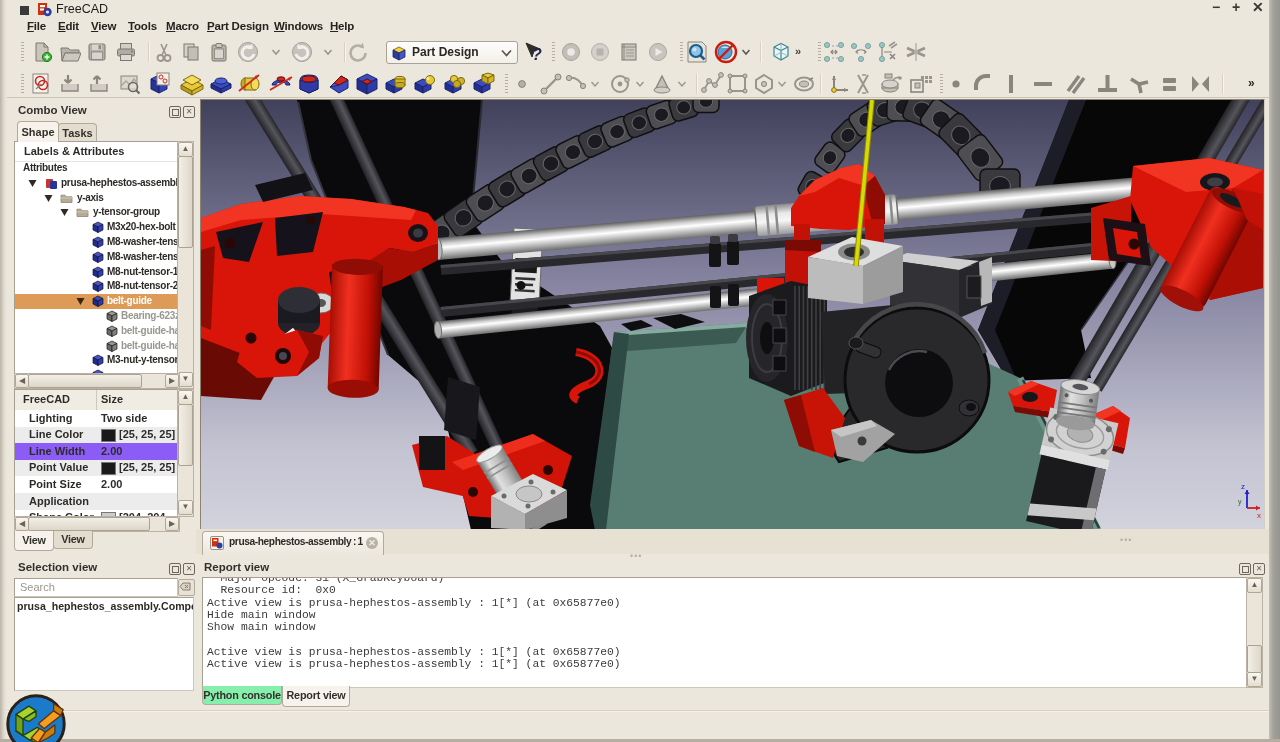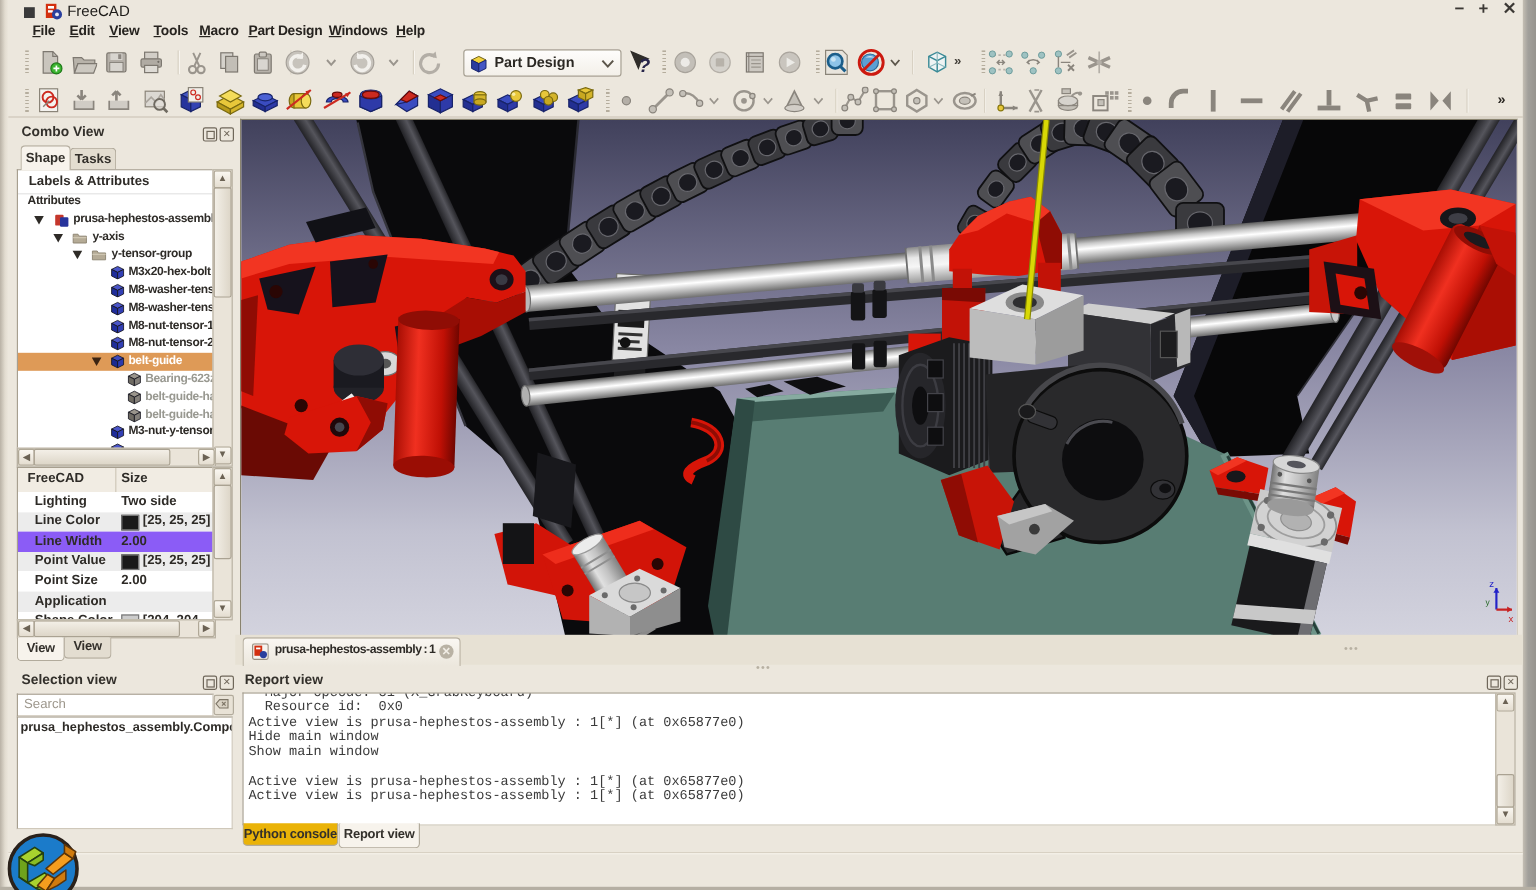--- a/index.html
+++ b/index.html
@@ -1201,21 +1201,21 @@
 Show main window
 
 Active view is prusa-hephestos-assembly : 1[*] (at 0x65877e0)
 Active view is prusa-hephestos-assembly : 1[*] (at 0x65877e0)</pre>
 </div>
 <div class="abs vsb" style="left:1246px;top:577px;width:15px;height:109px;"></div>
 <div class="abs sbbtn" style="left:1247px;top:578px;width:13px;height:13px;">▲</div>
 <div class="abs sbbtn" style="left:1247px;top:672px;width:13px;height:13px;">▼</div>
 <div class="abs sbthumb" style="left:1247px;top:645px;width:13px;height:26px;"></div>
 
-<div class="bottab" style="left:202px;top:686px;width:78px;height:18px;background:#eab308;line-height:18px;text-align:center;">Python console</div>
+<div class="bottab" style="left:202px;top:686px;width:78px;height:18px;background:#86efac;line-height:18px;text-align:center;">Python console</div>
 <div class="bottab" style="left:282px;top:686px;width:66px;height:20px;background:#f7f3ec;line-height:19px;z-index:3;">Report view</div>
 
 <div class="abs" style="left:7px;top:710px;width:1262px;height:1px;background:#d8d1c3;"></div>
 <div class="abs" style="left:7px;top:711px;width:1262px;height:1px;background:#f6f2ea;"></div>
 
 <div class="abs" style="left:6px;top:694px;width:60px;height:60px;">
   <svg width="60" height="60" viewBox="0 0 60 60">
     <circle cx="30" cy="30" r="28.2" fill="#1b7bca" stroke="#2a211b" stroke-width="3"></circle>
     <g stroke="#234010" stroke-width="1.1" stroke-linejoin="round" transform="translate(30 31) scale(1.18) translate(-30 -31)">
       <polygon points="13,22 24,15 30,19 19,26" fill="#a8d22e"></polygon>

